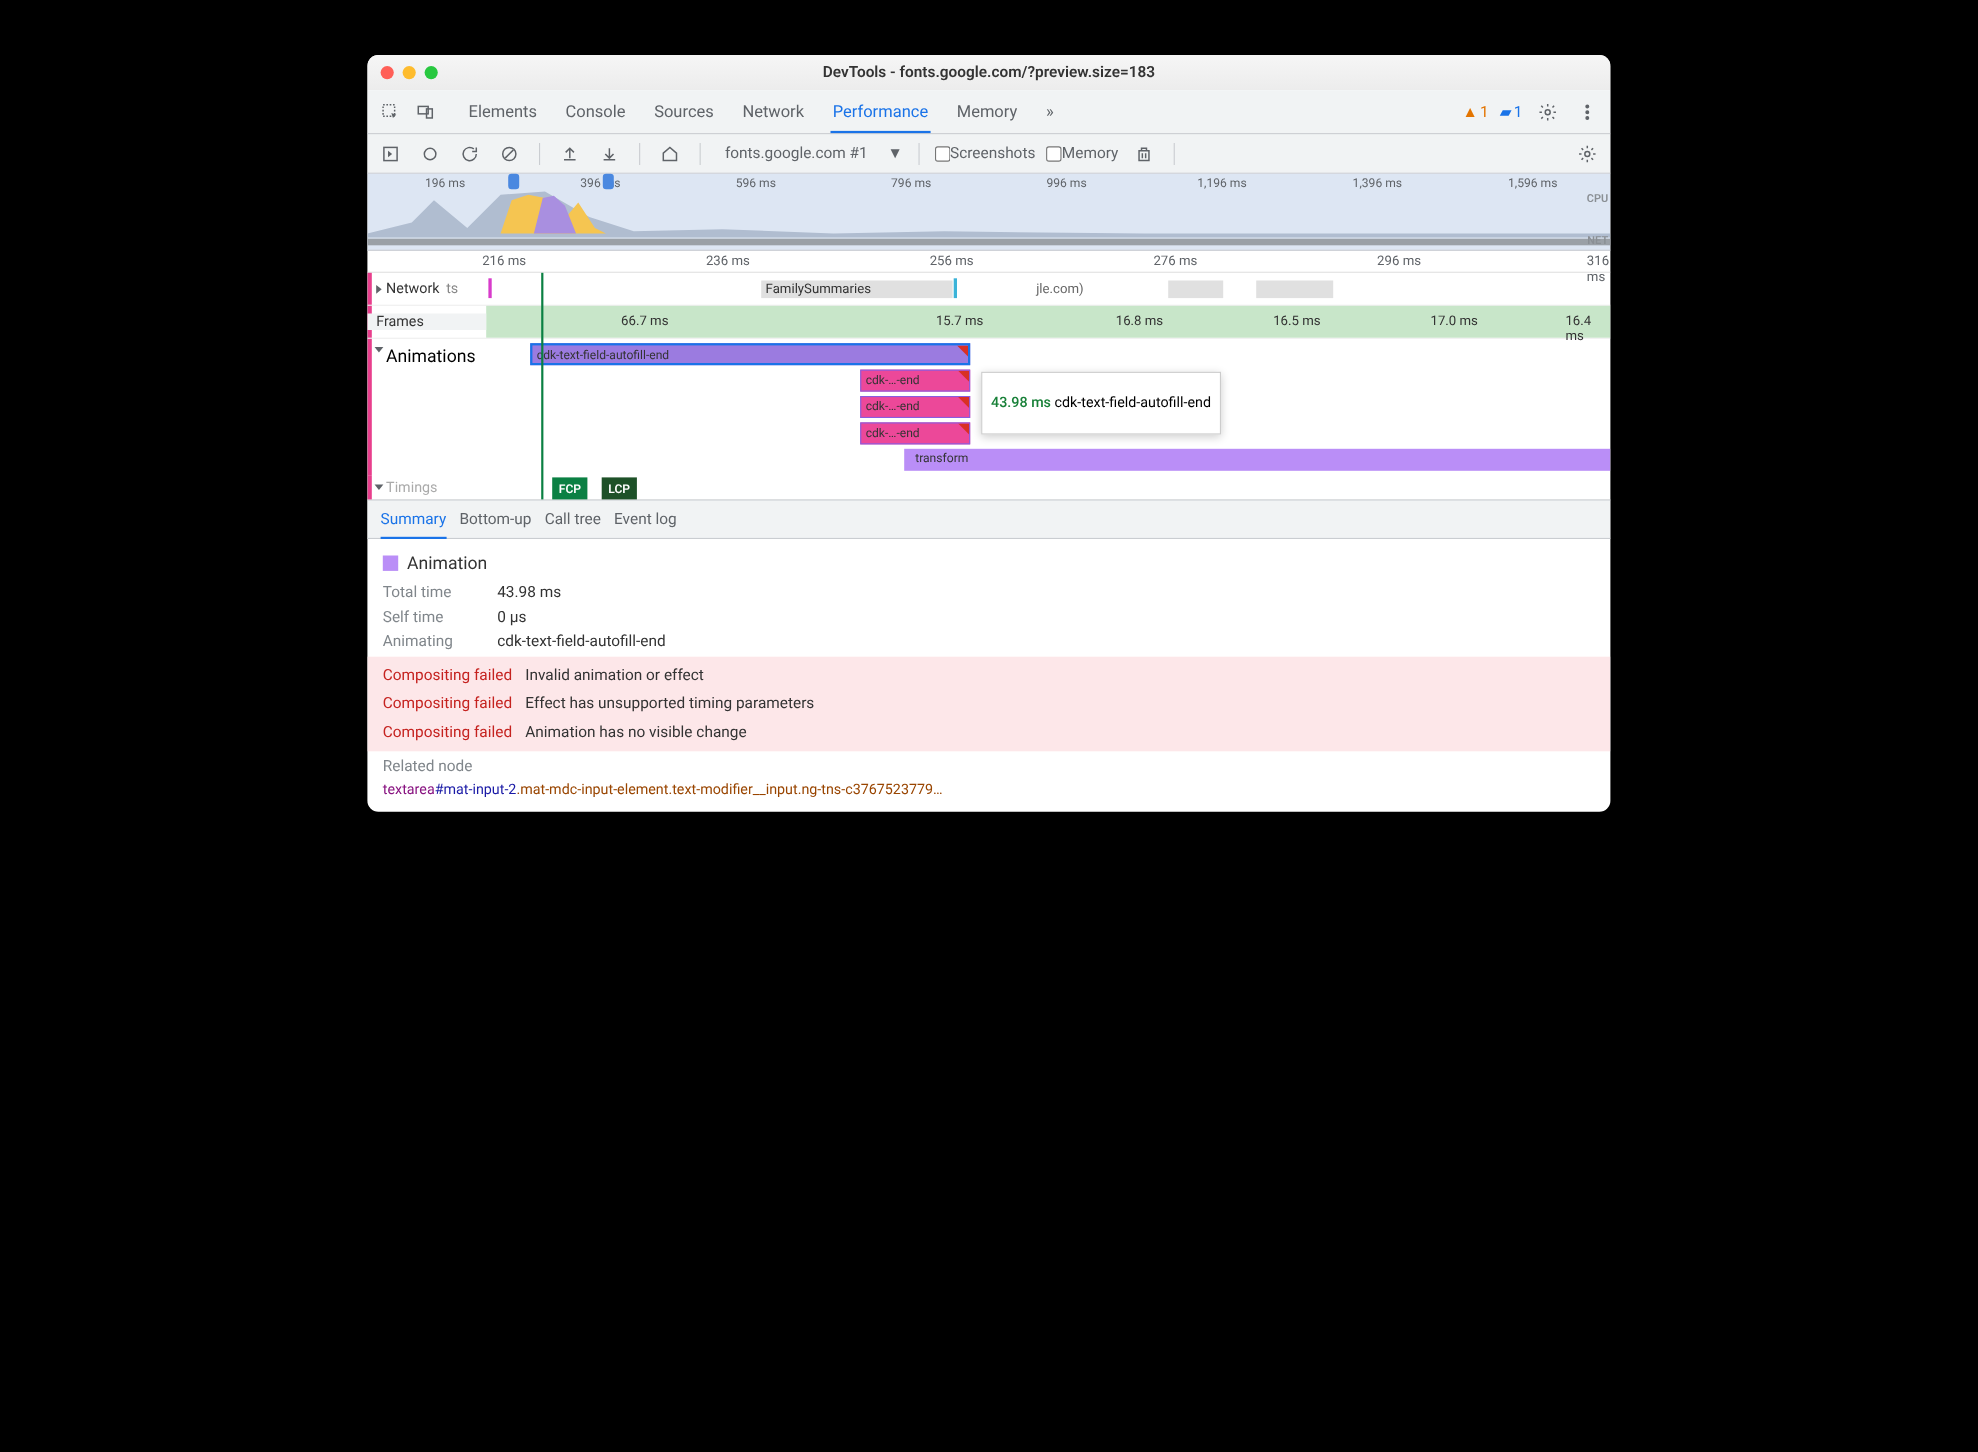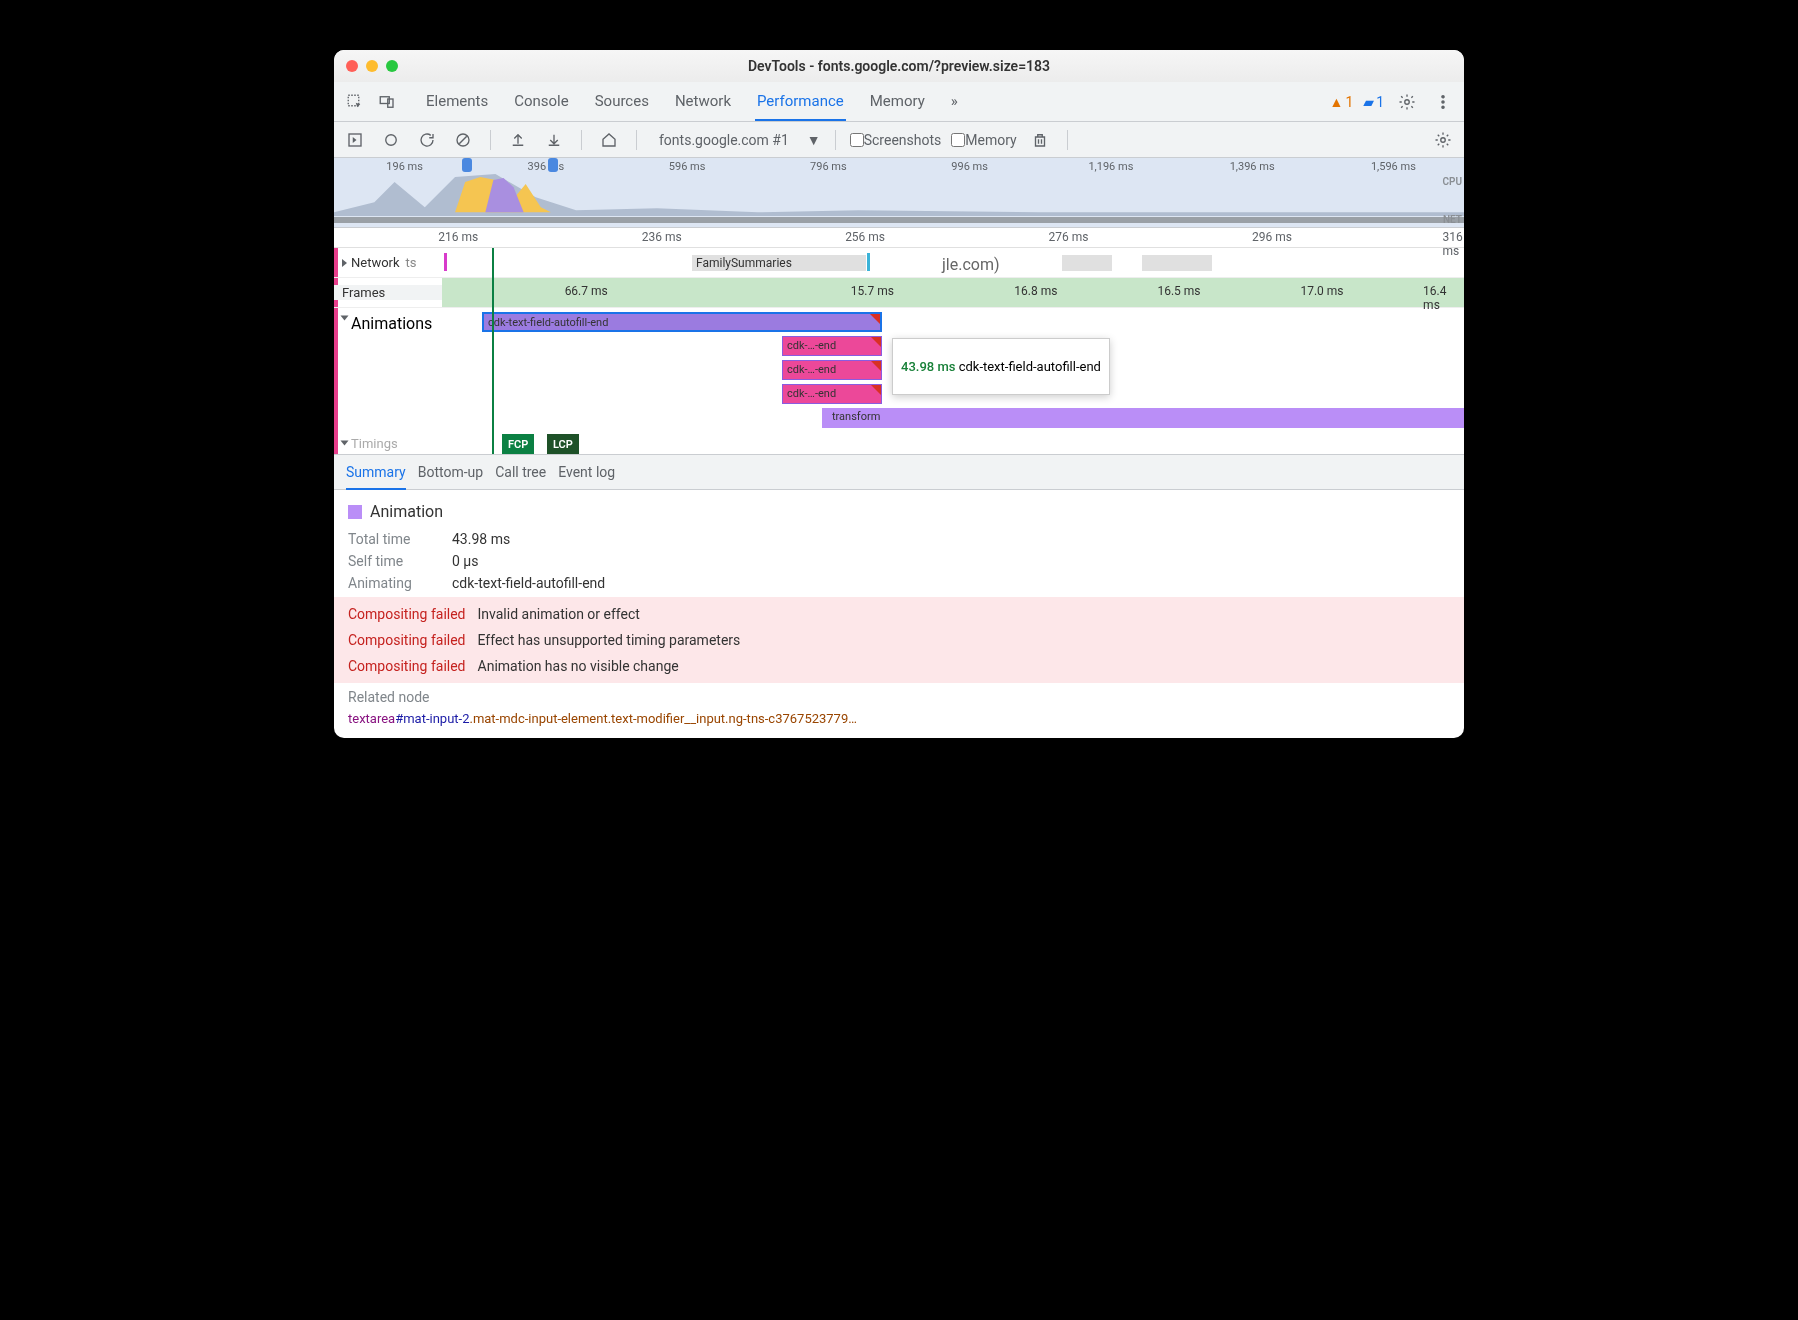--- a/index.html
+++ b/index.html
@@ -230,21 +230,21 @@
       <div class="disc"></div>
       <div class="label">
           <span class="tri"></span>
           <span>Network</span>
           <span style="margin-left:2px;color:#888">ts</span>
         </div>
       <div class="track">
         <span style="position:absolute;left:2px;top:5px;width:3px;height:18px;background:#d83bcb"></span>
         <div class="netbar" style="left:250px;width:174px"><span style="font-size:12px;padding-left:4px">FamilySummaries</span></div>
         <span style="position:absolute;left:425px;top:5px;width:3px;height:18px;background:#3bb3d8"></span>
-        <span style="position:absolute;left:500px;top:7px;font-size:16px;color:#666">jle.com)</span>
+        <span style="position:absolute;left:500px;top:7px;font-size:12px;color:#666">jle.com)</span>
         <div class="netbar" style="left:620px;width:50px"></div>
         <div class="netbar" style="left:700px;width:70px"></div>
       </div>
     </div>
 
     <div class="row frames">
       <div class="disc"></div>
       <div class="label">Frames</div>
       <div class="track" id="frames-track">
           <span class="frameval" style="left: 12%;">66.7 ms</span>

